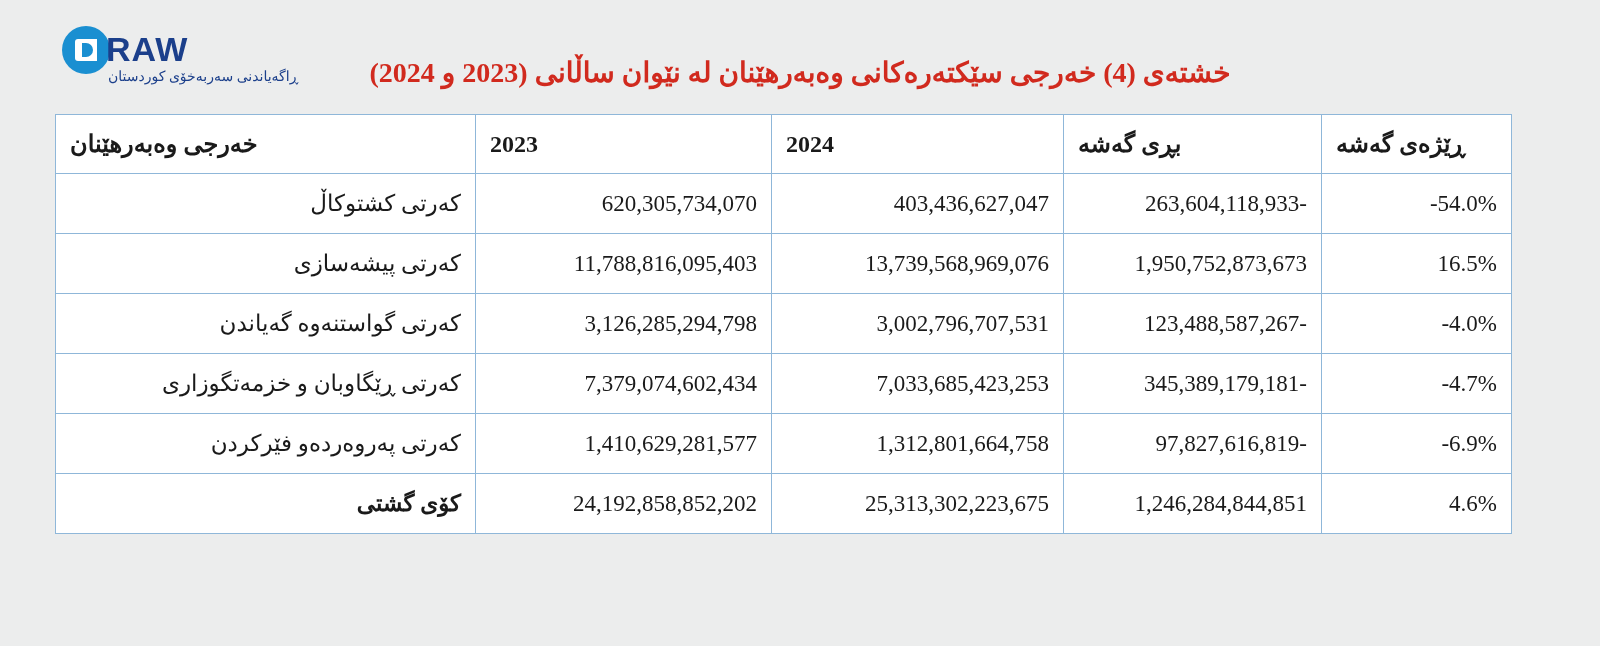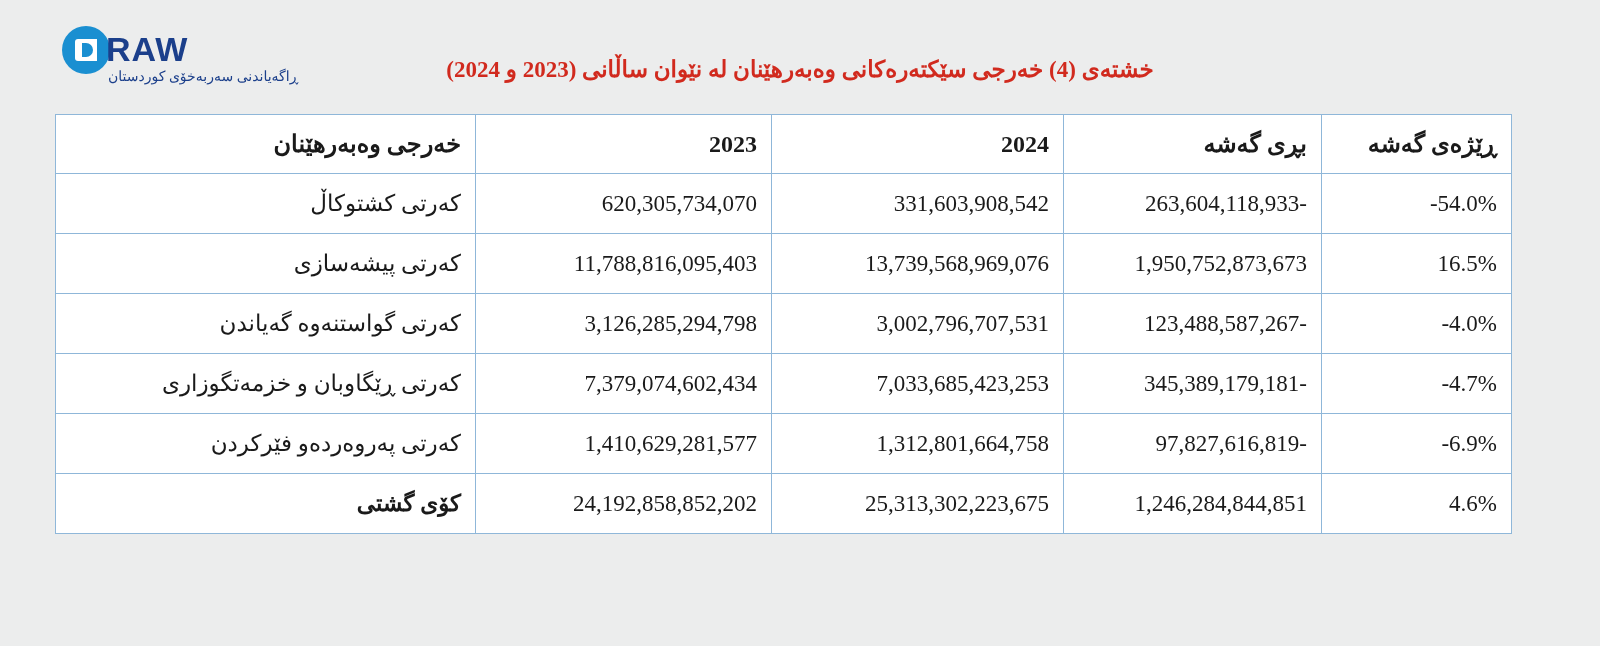--- a/index.html
+++ b/index.html
@@ -77,21 +77,21 @@
     white-space: nowrap;
   }
 
   
   .title {
     position: absolute;
     top: 56px;
     left: 0;
     width: 1600px;
     text-align: center;
-    font-size: 23px;
+    font-size: 28px;
     font-weight: bold;
     color: #d12a1e;
     direction: rtl;
   }
 
   
   .table-wrap {
     position: absolute;
     top: 114px;
     left: 56px;
@@ -115,21 +115,21 @@
     height: 59px;
     padding: 0 14px;
     font-size: 23px;
     color: #1a1a1a;
     background: #ffffff;
     vertical-align: middle;
     text-align: right;
   }
   table.data th {
     font-weight: bold;
-    text-align: right;
+    text-align: left;
     font-size: 24px;
     height: 58px;
     font-family: Liberation Serif, serif;
   }
   th.h-exp { text-align: center; }
   td.exp {
     text-align: right;
     font-size: 23px;
   }
   td.num {
@@ -172,21 +172,21 @@
           <th class="h-gr">بڕی گەشە</th>
           <th class="h-2024">2024</th>
           <th class="h-2023">2023</th>
           <th class="h-exp">خەرجی وەبەرهێنان</th>
         </tr>
       </thead>
       <tbody>
         <tr>
           <td class="num neg">-54.0%</td>
           <td class="num neg">263,604,118,933-</td>
-          <td class="num">331,603,908,542</td>
+          <td class="num">403,436,627,047</td>
           <td class="num">620,305,734,070</td>
           <td class="exp">کەرتی کشتوکاڵ</td>
         </tr>
         <tr>
           <td class="num">16.5%</td>
           <td class="num">1,950,752,873,673</td>
           <td class="num">13,739,568,969,076</td>
           <td class="num">11,788,816,095,403</td>
           <td class="exp">کەرتی پیشەسازی</td>
         </tr>

